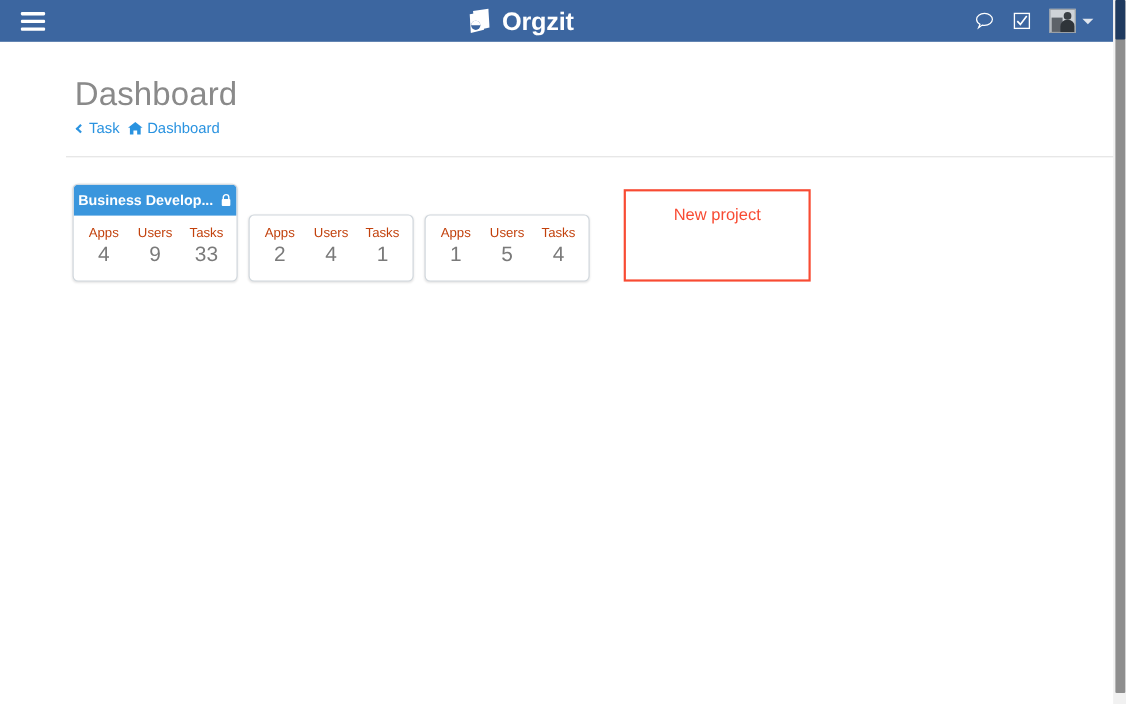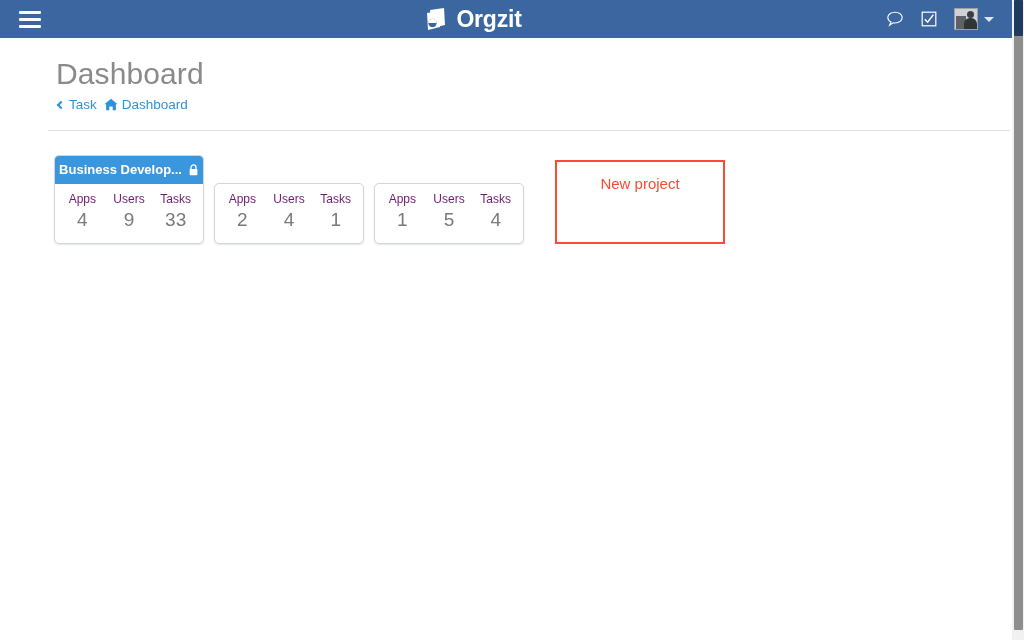--- a/index.html
+++ b/index.html
@@ -140,21 +140,21 @@
     border-top: 5px solid #dfe5ee;
   }
 
   
   .content {
     position: absolute;
     top: 38px; left: 0;
     width: 1012px;
     height: 602px;
     background: #ffffff;
-    padding: 0;
+    padding: 12px;
   }
 
   .page-title {
     margin: 0;
     padding: 18px 0 0 56px;
     font-size: 30px;
     font-weight: normal;
     color: #8a8a8a;
     line-height: 1.2;
     letter-spacing: 0.1px;
@@ -245,21 +245,21 @@
     display: flex;
     padding: 8px 4px 10px 4px;
   }
   .stat {
     flex: 1;
     text-align: center;
   }
   .stat-label {
     display: block;
     font-size: 12px;
-    color: #701a75;
+    color: #c2410c;
     line-height: 1.3;
   }
   .stat-value {
     display: block;
     font-size: 19px;
     color: #7a7a7a;
     line-height: 1.35;
     font-weight: normal;
   }
 

